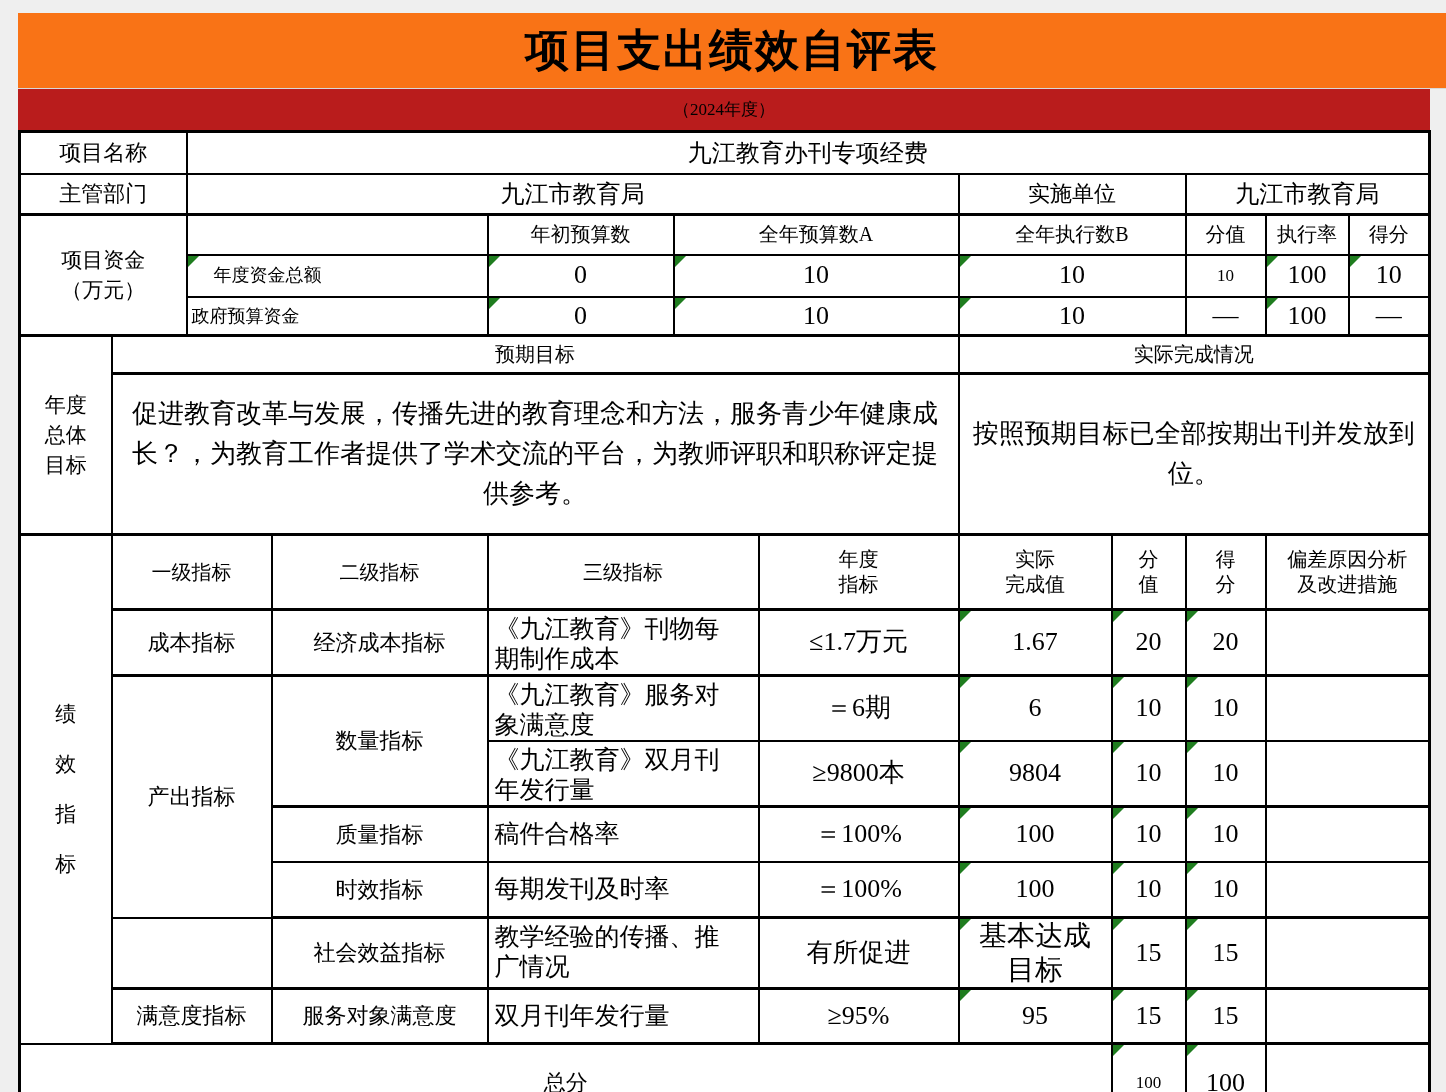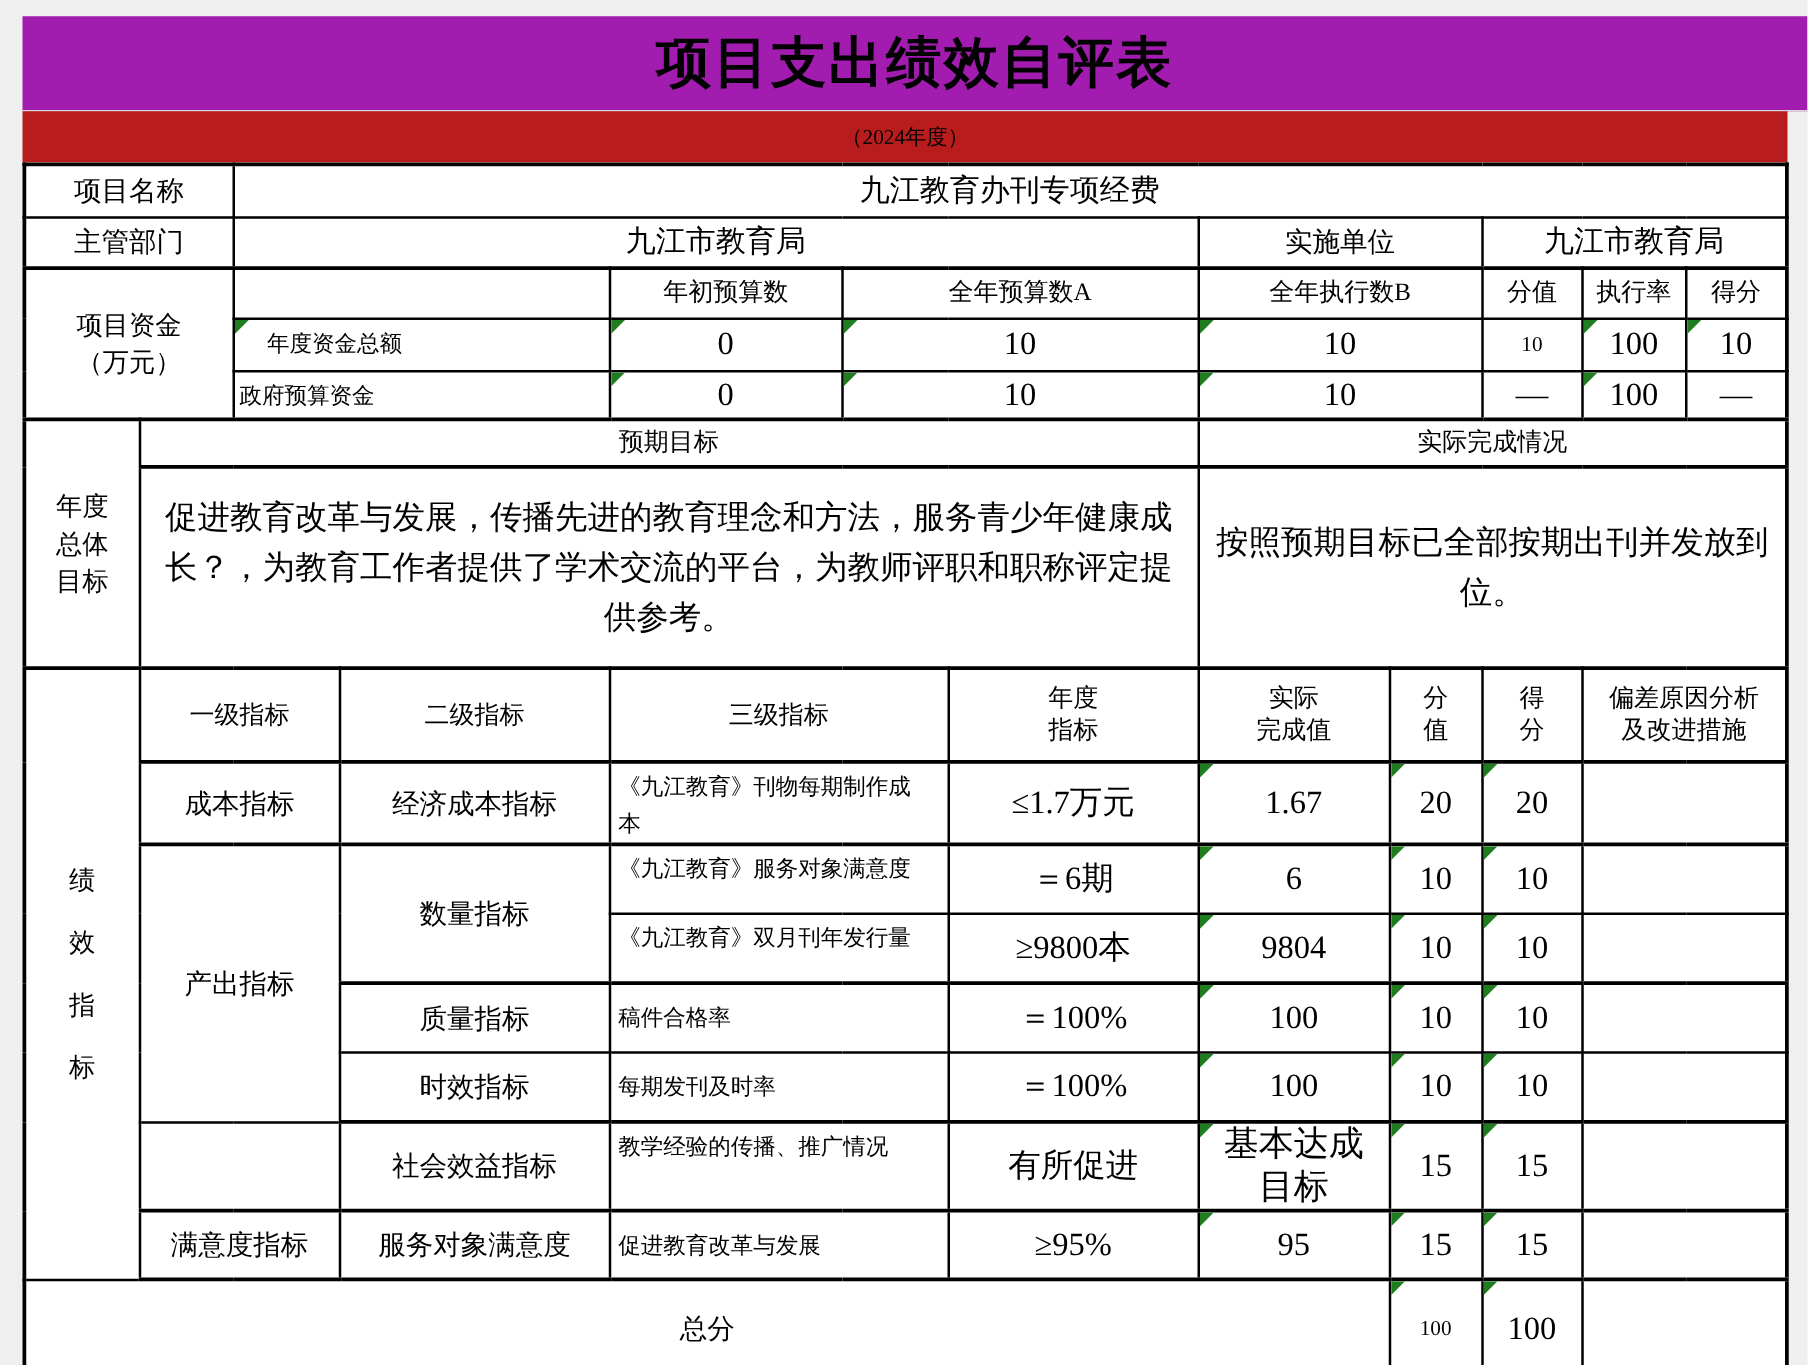--- a/index.html
+++ b/index.html
@@ -4,21 +4,21 @@
 <style>
   html,body{margin:0;padding:0;}
   body{
     width:1446px;height:1092px;position:relative;overflow:hidden;
     background:#efefef;
     font-family:"Liberation Serif","DejaVu Serif",serif;
     color:#000;
   }
   .title-band{
     position:absolute;left:18px;top:13px;width:1428px;height:75px;
-    background:#a21caf;border-bottom:1px solid #d8d8d8;
+    background:#f97316;border-bottom:1px solid #d8d8d8;
     display:flex;align-items:center;justify-content:center;
   }
   .title-band h1{
     margin:0;font-size:44px;font-weight:bold;letter-spacing:2px;
   }
   .subtitle-band{
     position:absolute;left:18px;top:89px;width:1412px;height:41px;
     background:#b91c1c;display:flex;align-items:center;justify-content:center;
     font-size:17px;
   }
@@ -42,21 +42,21 @@
   .val{font-size:24px;margin-top:23px;}
   .num{font-size:26px;}
   .num-sm{font-size:17px;}
   .fund-name{font-size:18px;text-align:left;font-family:Liberation Serif, serif;}
   .fund-name.indent{padding-left:26px;}
   .vlabel{font-size:21px;white-space:pre-line;line-height:30px;}
   .vlabel2{font-size:21px;white-space:pre-line;line-height:50px;}
   .goal{font-size:26px;line-height:40px;padding:0 16px;}
   .goal.actual{padding:0 4px;}
   .l1,.l2{font-size:22px;}
-  .ind3{font-size:18px;text-align:left;padding-left:6px;padding-right:14px;line-height:30px;}
+  .ind3{font-size:25px;text-align:left;padding-left:6px;padding-right:14px;line-height:30px;}
   .vtop{vertical-align:top;padding-top:3px;}
   .annual{font-size:26px;}
   .big{font-size:28px;line-height:34px;padding:0 8px;}
   .total-label{font-size:22px;}
   .dev{font-size:20px;}
   
   .tri{
     position:absolute;top:0;left:0;width:0;height:0;display:block;
     border-top:11px solid #1f7d1f;border-right:11px solid transparent;
   }
@@ -221,21 +221,21 @@
     <td class="annual hb">有所促进</td>
     <td class="big vtop hb"><i class="tri"></i><span>基本达成目标</span></td>
     <td class="num hb"><i class="tri"></i><span>15</span></td>
     <td class="num hb"><i class="tri"></i><span>15</span></td>
     <td colspan="2" class="dev hb"></td>
   </tr>
 
   <tr style="height:55px">
     <td colspan="2" class="l1 hb">满意度指标</td>
     <td class="l2 hb">服务对象满意度</td>
-    <td colspan="2" class="ind3 hb">促进教育改革与发展</td>
+    <td colspan="2" class="ind3 hb">双月刊年发行量</td>
     <td class="annual hb">≥95%</td>
     <td class="num hb"><i class="tri"></i><span>95</span></td>
     <td class="num hb"><i class="tri"></i><span>15</span></td>
     <td class="num hb"><i class="tri"></i><span>15</span></td>
     <td colspan="2" class="dev hb"></td>
   </tr>
 
   <tr style="height:79px">
     <td colspan="8" class="total-label">总分</td>
     <td class="num-sm"><i class="tri"></i><span>100</span></td>

